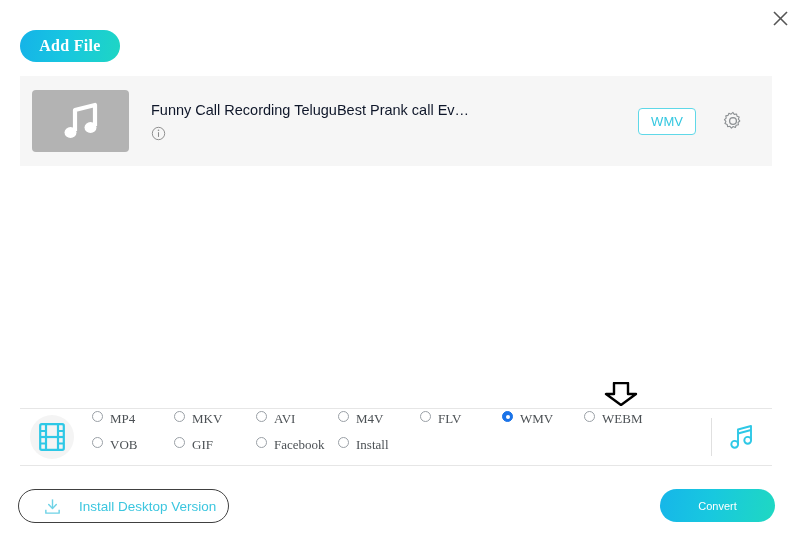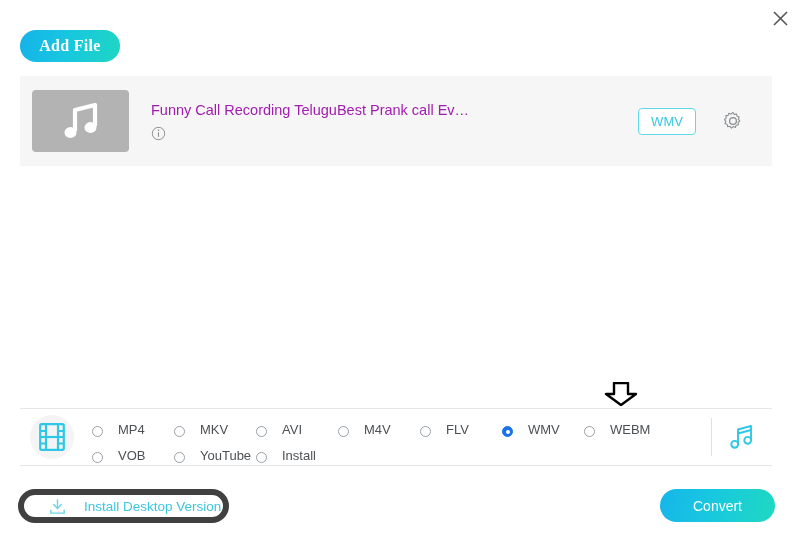--- a/index.html
+++ b/index.html
@@ -58,21 +58,21 @@
     flex: none;
   }
   .file-meta {
     margin-left: 22px;
     flex: 1 1 auto;
     min-width: 0;
     display: flex; flex-direction: column; gap: 8px;
   }
   .file-title {
     font-size: 14.5px;
-    color: #a21caf;
+    color: #0f172a;
     white-space: nowrap;
     overflow: hidden;
     text-overflow: ellipsis;
     max-width: 330px;
   }
   .info-icon { width: 15px; height: 15px; display: block; cursor: pointer; }
   .fmt-badge {
     flex: none;
     width: 58px; height: 27px;
     border: 1px solid #5fd8e8;
@@ -118,25 +118,26 @@
   }
   .radio-area {
     flex: 1 1 auto;
     margin-left: 18px;
     display: grid;
     grid-template-columns: repeat(6, 82px);
     grid-auto-rows: 26px;
     align-content: center;
   }
   .radio-item {
-    display: flex; align-items: flex-end; gap: 15px;
+    display: flex; align-items: flex-start; gap: 7px;
     cursor: pointer;
     font-size: 13px;
     color: #4c5155;
     white-space: nowrap;
+    font-family: Liberation Serif, serif;
   }
   .radio-dot {
     width: 11px; height: 11px;
     border-radius: 50%;
     border: 1px solid #9aa0a6;
     background: #ffffff;
     flex: none;
     position: relative;
   }
   .radio-item.selected .radio-dot {
@@ -162,40 +163,40 @@
     flex: none;
     width: 60px;
     display: flex; align-items: center; justify-content: center;
     cursor: pointer;
   }
 
   
   .install-btn {
     position: absolute; left: 18px; top: 489px;
     width: 211px; height: 34px;
-    border: 6px solid #404040;
+    border: 1px solid #404040;
     border-radius: 17px;
     background: #ffffff;
     display: flex; align-items: center;
     cursor: pointer;
   }
   .install-icon { margin-left: 24px; display: block; }
   .install-btn span {
     margin-left: 17px;
     color: #3cc6df;
     font-size: 13.5px;
   }
   .convert-btn {
     position: absolute; left: 660px; top: 489px;
     width: 115px; height: 33px;
     border-radius: 17px;
     border: none;
     background: linear-gradient(100deg, #16b6e9 0%, #18c8df 45%, #1fd8c2 100%);
     color: #ffffff;
-    font-size: 14px;
+    font-size: 11px;
     display: flex; align-items: center; justify-content: center;
     cursor: pointer;
     font-family: "Liberation Sans", sans-serif;
   }
 </style>
 </head>
 <body>
 
 <div class="app">
 
@@ -284,21 +285,25 @@
         <div class="radio-item">
           <span class="radio-dot"></span>
           <span>WEBM</span>
         </div>
         <div class="radio-item">
           <span class="radio-dot"></span>
           <span>VOB</span>
         </div>
         <div class="radio-item">
           <span class="radio-dot"></span>
-          <span>YouTube</span>
+          <span>GIF</span>
+        </div>
+        <div class="radio-item">
+          <span class="radio-dot"></span>
+          <span>Facebook</span>
         </div>
         <div class="radio-item">
           <span class="radio-dot"></span>
           <span>Install</span>
         </div>
       </div>
 
     <div class="bar-divider"></div>
 
     <div class="music-btn">

